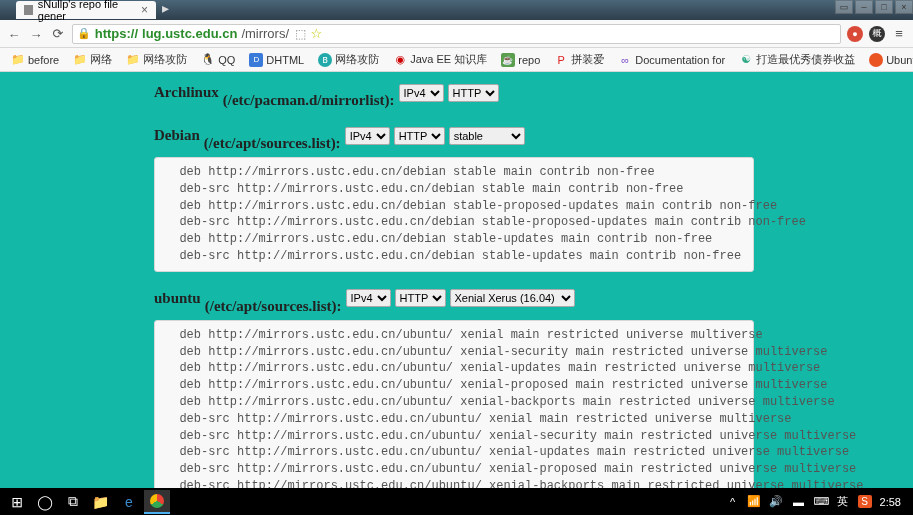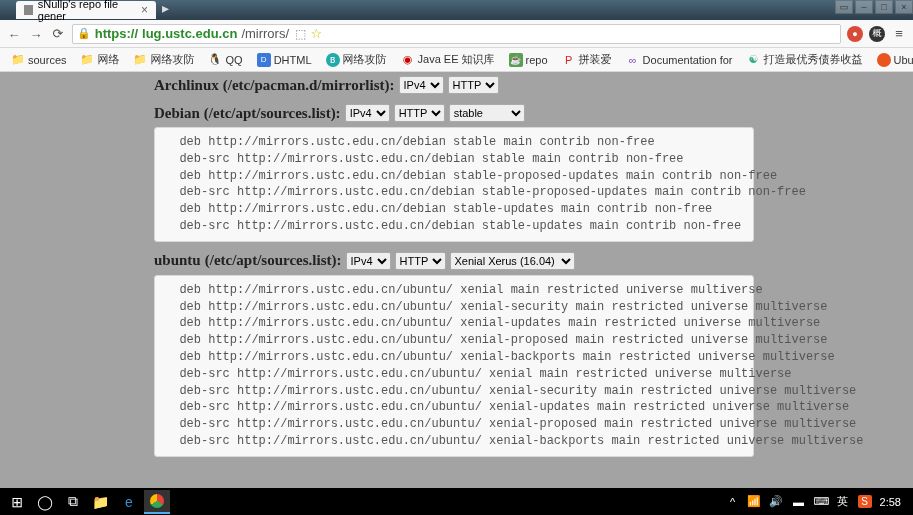--- a/index.html
+++ b/index.html
@@ -125,21 +125,21 @@
       white-space: nowrap;
     }
     .bm-icon { width: 14px; height: 14px; display: inline-flex; align-items: center; justify-content: center; font-size: 11px; }
     .bm-folder { color: #d9a23a; }
     .bm-blue { background: #3a7ad9; color: #fff; border-radius: 2px; font-size: 8px; }
     .bm-teal { background: #2aa; color: #fff; border-radius: 8px; font-size: 10px; }
     .bm-green { background: #5a9e4e; color: #fff; border-radius: 2px; font-size: 9px; }
     .bm-purple { color: #7a4ac9; }
     .bm-orange { background: #e95420; border-radius: 7px; }
     .content {
-      background: #a3a3a3;
+      background: #14b8a6;
       padding: 4px 0 0 0;
       height: 418px;
       overflow: hidden;
     }
     .page-inner {
       width: 600px;
       margin-left: 154px;
     }
     .section {
       margin-bottom: 10px;
@@ -147,21 +147,21 @@
     .section-header {
       font-size: 15px;
       font-weight: bold;
       display: flex;
       align-items: center;
       gap: 4px;
       margin-bottom: 5px;
       flex-wrap: wrap;
     }
     .section-title { color: #222; font-family: Georgia, serif; }
-    .section-path { color: #222; font-family: Georgia, serif; }
+    .section-path { color: #222; font-family: Georgia, serif; margin-top: 16px; }
     select {
       font-size: 11px;
       height: 18px;
       border: 1px solid #aaa;
       background: #efefef;
       border-radius: 2px;
     }
     .code-box {
       border: 1px solid #d8d8d8;
       background: #f8f8f8;
@@ -240,21 +240,21 @@
     <span style="color:#c7c700">☆</span>
   </div>
   <span class="ext-icon ext-red">●</span>
   <span class="ext-icon ext-dark">概</span>
   <span class="nav-btn">≡</span>
 </div>
 
 <div class="bookmark-row">
   <span class="bm">
       <span class="bm-icon bm-folder">📁</span>
-      <span>sources</span>
+      <span>before</span>
     </span>
   <span class="bm">
       <span class="bm-icon bm-folder">📁</span>
       <span>网络</span>
     </span>
   <span class="bm">
       <span class="bm-icon bm-folder">📁</span>
       <span>网络攻防</span>
     </span>
   <span class="bm">

